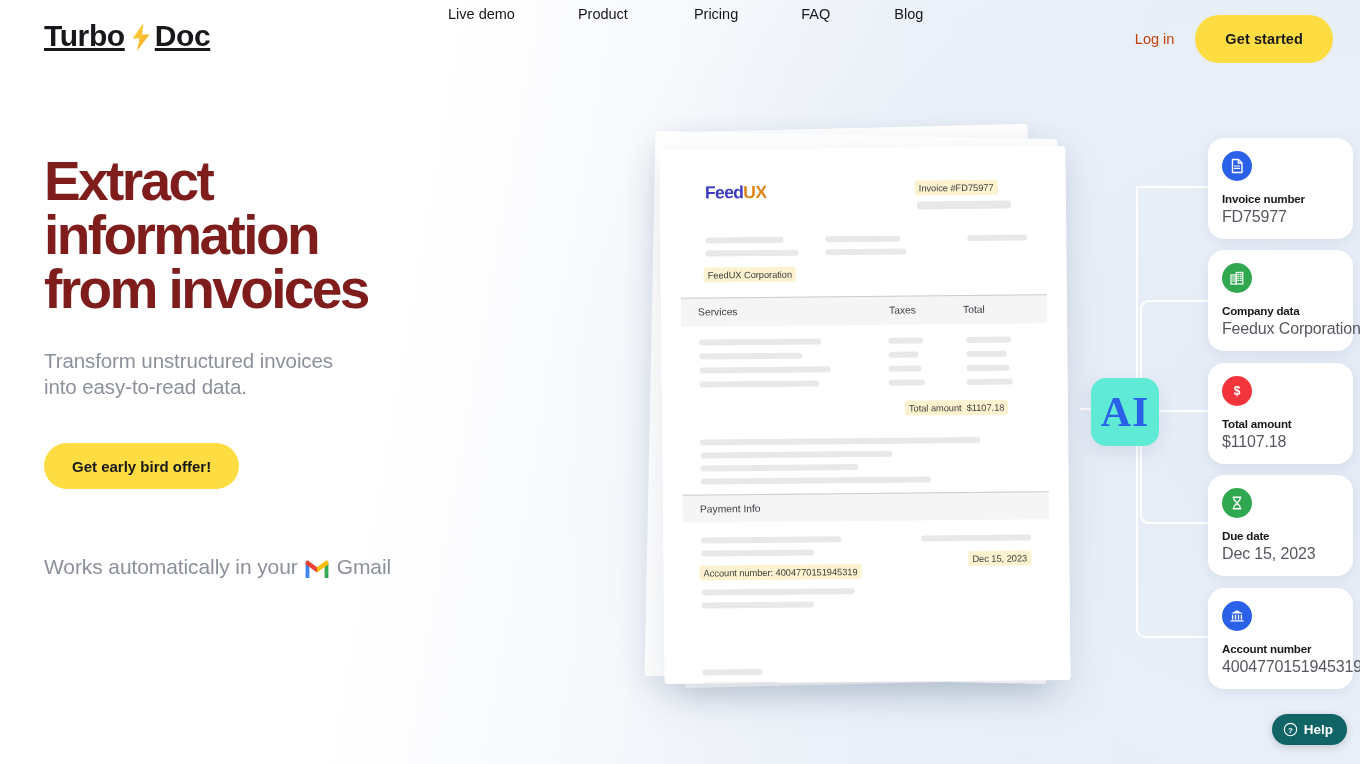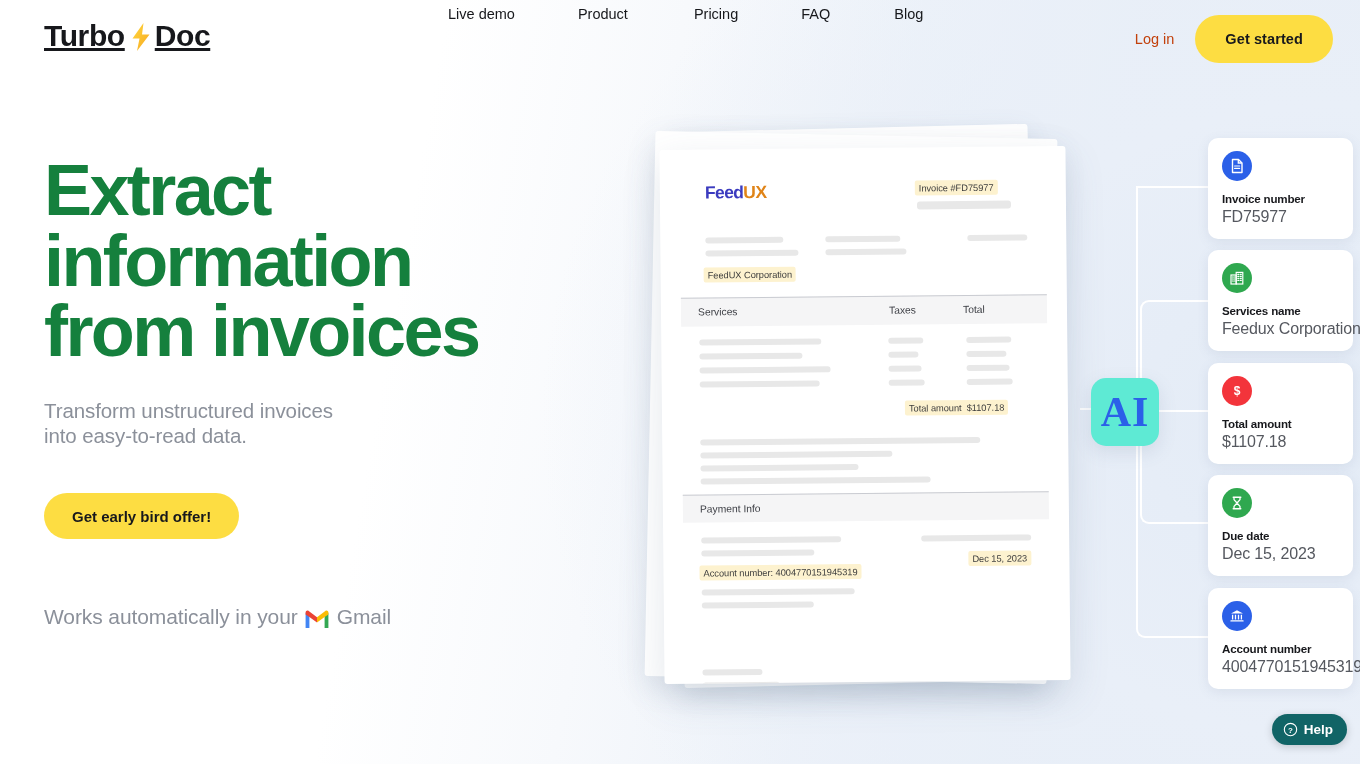--- a/index.html
+++ b/index.html
@@ -53,21 +53,21 @@
   #login{font-size:14.5px;color:#c2410c;text-decoration:none;padding:8px 4px;margin-left:48px;}
   #get-started{
     background:#fddd42;color:#17181c;border:none;border-radius:24px;
     height:48px;padding:0 30px;font-size:14.5px;font-weight:700;cursor:pointer;
     font-family:inherit;letter-spacing:.1px;
   }
 
   
   #hero{position:absolute;left:44px;top:155px;width:620px;z-index:20;}
   #hero h1{
-    font-size:72px;line-height:.98;font-weight:700;color:#15803d;
+    font-size:55px;line-height:.98;font-weight:700;color:#7f1d1d;
     letter-spacing:-2.6px;margin:0;
   }
   #hero-sub{
     margin-top:31px;font-size:20.5px;line-height:1.26;color:#8b909a;font-weight:400;
     letter-spacing:-.1px;
   }
   #early-bird{
     margin-top:44px;background:#fddd42;border:none;border-radius:26px;
     height:46px;padding:0 28px;font-size:15px;font-weight:700;color:#17181c;
     cursor:pointer;font-family:inherit;display:inline-block;
@@ -132,21 +132,21 @@
     background:#5eead4;border-radius:15px;
     box-shadow:0 6px 18px rgba(90,110,140,.15);
     display:flex;align-items:center;justify-content:center;
     font-family:"Liberation Serif","DejaVu Serif",serif;
     font-size:42px;font-weight:700;color:#2b60e8;letter-spacing:1px;line-height:1;
   }
 
   
   .card{
     position:absolute;left:588px;width:145px;
-    background:#ffffff;border-radius:10px;
+    background:#ffffff;border-radius:16px;
     box-shadow:0 3px 12px rgba(95,115,145,.12);
     padding:13px 14px 13px 14px;
   }
   .card .cicon{
     width:30px;height:30px;border-radius:50%;
     display:flex;align-items:center;justify-content:center;margin-bottom:11px;
   }
   .card .ctitle{font-size:11.6px;font-weight:700;color:#17181c;letter-spacing:-.2px;line-height:1.2;}
   .card .cval{font-size:16px;color:#55585f;margin-top:2px;letter-spacing:-.15px;white-space:nowrap;}
 
@@ -321,21 +321,21 @@
   </div>
 
   <div class="card" style="top:240px;">
     <div class="cicon" style="background:#2fa84f;">
       <svg width="16" height="16" viewBox="0 0 16 16">
         <rect x="2" y="5" width="5.2" height="9" fill="none" stroke="#ffffff" stroke-width="1.2"></rect>
         <rect x="7.2" y="2.4" width="6.6" height="11.6" fill="none" stroke="#ffffff" stroke-width="1.2"></rect>
         <path d="M8.8 4.4h1M11.3 4.4h1M8.8 6.4h1M11.3 6.4h1M8.8 8.4h1M11.3 8.4h1M8.8 10.4h1M11.3 10.4h1M3.3 7h1M5.3 7h1M3.3 9h1M5.3 9h1M3.3 11h1M5.3 11h1" stroke="#ffffff" stroke-width="1.1" stroke-linecap="round"></path>
       </svg>
     </div>
-    <div class="ctitle">Services name</div>
+    <div class="ctitle">Company data</div>
     <div class="cval">Feedux Corporation</div>
   </div>
 
   <div class="card" style="top:353px;">
     <div class="cicon" style="background:#f3343b;">
       <svg width="16" height="16" viewBox="0 0 16 16">
         <text x="8" y="12.4" font-family="Liberation Sans, sans-serif" font-size="12" font-weight="700" fill="#ffffff" text-anchor="middle">$</text>
       </svg>
     </div>
     <div class="ctitle">Total amount</div>

